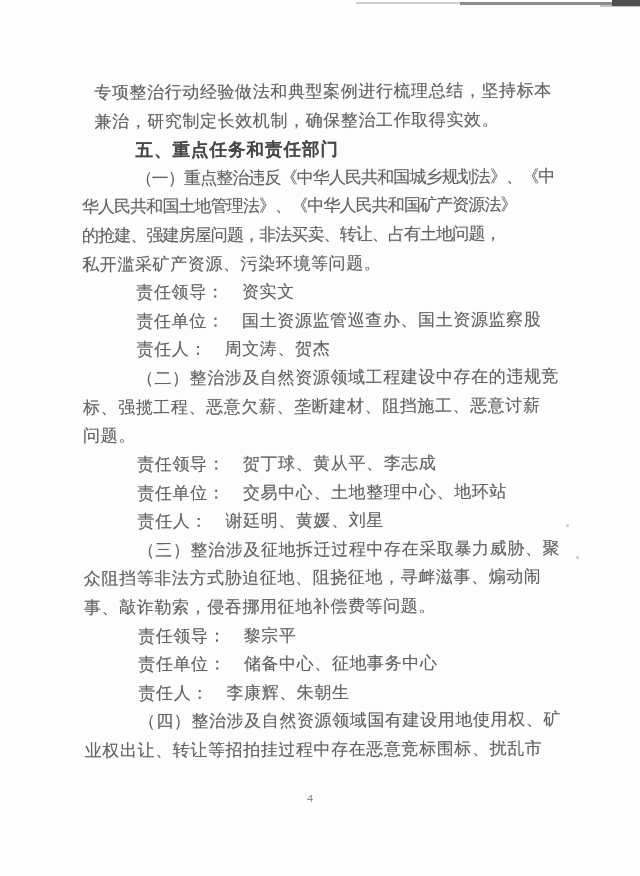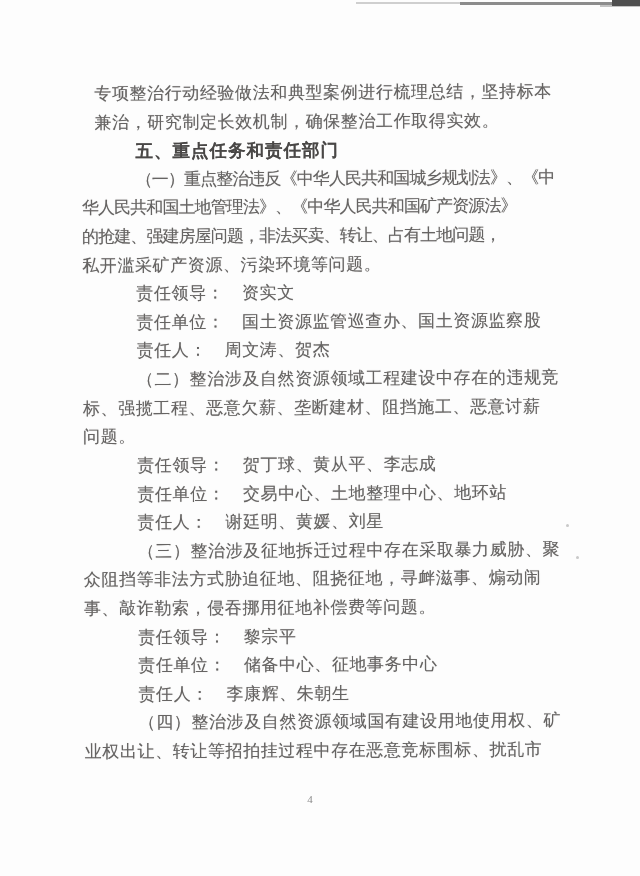--- a/index.html
+++ b/index.html
@@ -2,21 +2,21 @@
 <html><head>
 <meta charset="utf-8">
 <style>
   html,body { margin:0; padding:0; background:#e8e8e8; }
   .page {
     position:relative;
     width:640px; height:876px;
     margin:0 auto;
     background:#fdfdfd;
     overflow:hidden;
-    font-family:Liberation Serif, serif;
+    font-family:Liberation Mono, monospace;
   }
   .textblock {
     position:absolute;
     left:83px; top:79px; width:478px;
     transform:rotate(-0.3deg);
     color:#666463;
   }
   .ln {
     height:28.62px; line-height:28.62px;
     font-size:17px; letter-spacing:0.6px;

